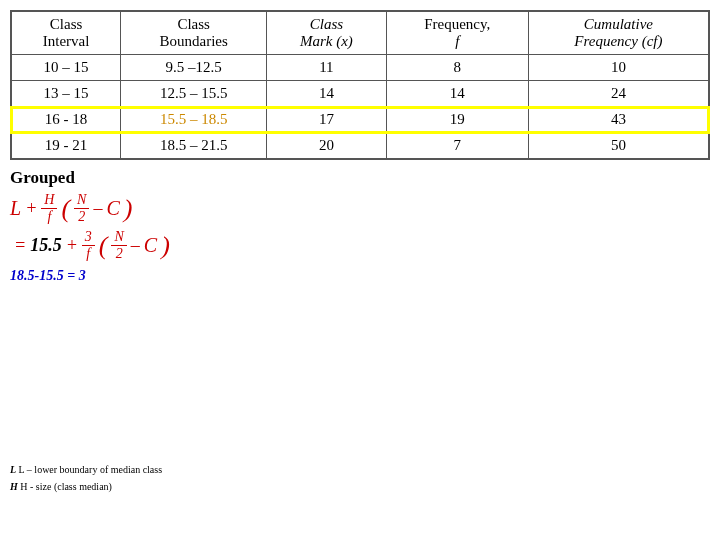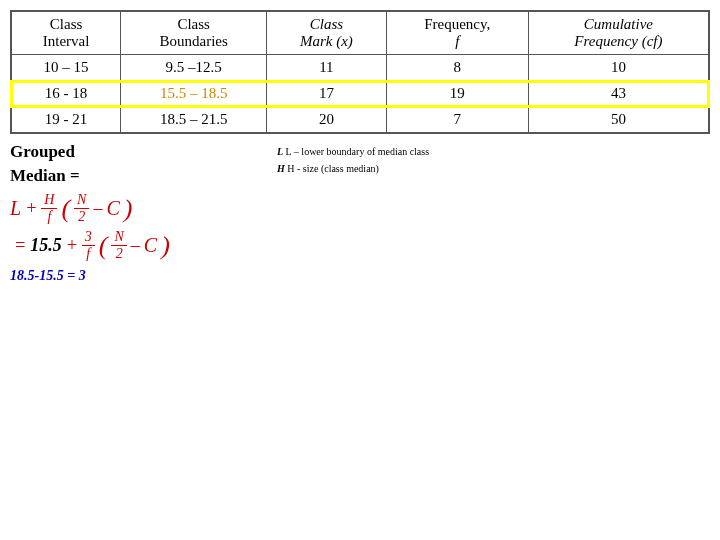--- a/index.html
+++ b/index.html
@@ -32,24 +32,24 @@
     }
 
     thead th {
       background: white;
       font-weight: normal;
       margin-top: 11px;
     }
 
     .formula-section {
       display: flex;
-      flex-direction: row;
+      flex-direction: column;
       align-items: flex-start;
       margin-top: 6px;
-      gap: 7px;
+      gap: 32px;
     }
 
     .formula-left {
       flex: 0 0 260px;
     }
 
     .formula-right {
       flex: 1;
       font-size: 10px;
       padding-top: 4px;
@@ -147,20 +147,27 @@
       </tr>
     </thead>
     <tbody id="table-body">
         <tr>
           <td>10  – 15</td>
           <td>9.5  –12.5</td>
           <td>11</td>
           <td>8</td>
           <td>10</td>
         </tr>
+        <tr>
+          <td>13  – 15</td>
+          <td>12.5  – 15.5</td>
+          <td>14</td>
+          <td>14</td>
+          <td>24</td>
+        </tr>
         <tr style="outline: yellow solid 3px; outline-offset: -2px;">
           <td>16  -  18</td>
           <td style="color: rgb(204, 136, 0);">15.5  – 18.5</td>
           <td>17</td>
           <td>19</td>
           <td>43</td>
         </tr>
         <tr>
           <td>19  -  21</td>
           <td>18.5  – 21.5</td>
@@ -168,21 +175,20 @@
           <td>7</td>
           <td>50</td>
         </tr>
       </tbody>
   </table>
 </div>
 
 <div class="formula-section">
   <div class="formula-left">
     <div class="grouped-label">Grouped</div>
-    <div class="median-label">Median =</div>
 
     <div class="formula-box">
       <span class="big-letter red">L</span>
       <span>+</span>
       <span class="fraction">
         <span class="numerator red">H</span>
         <span class="denominator red">f</span>
       </span>
       <span class="paren">(</span>
       <span class="fraction">

